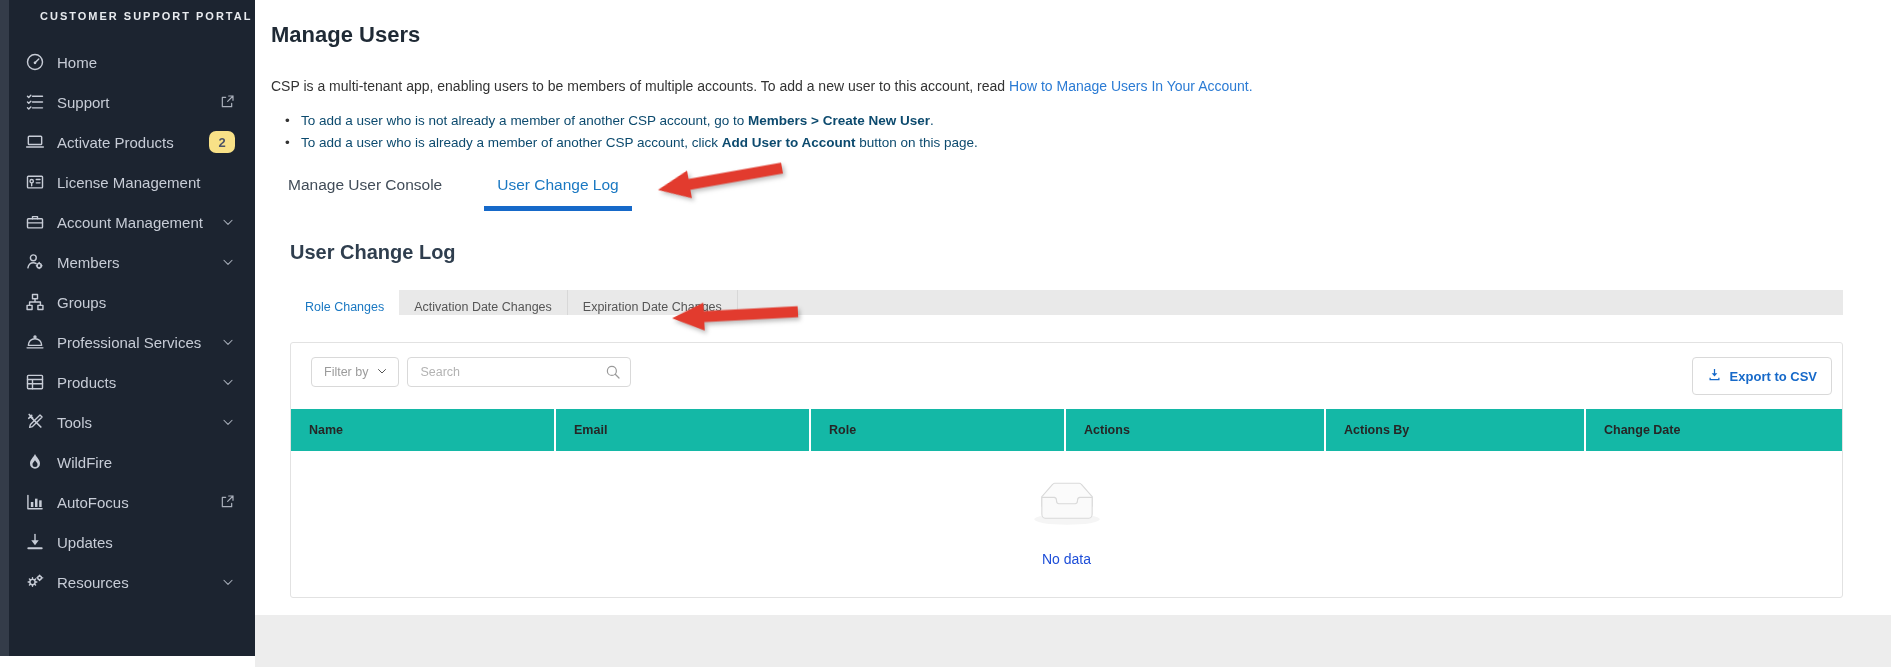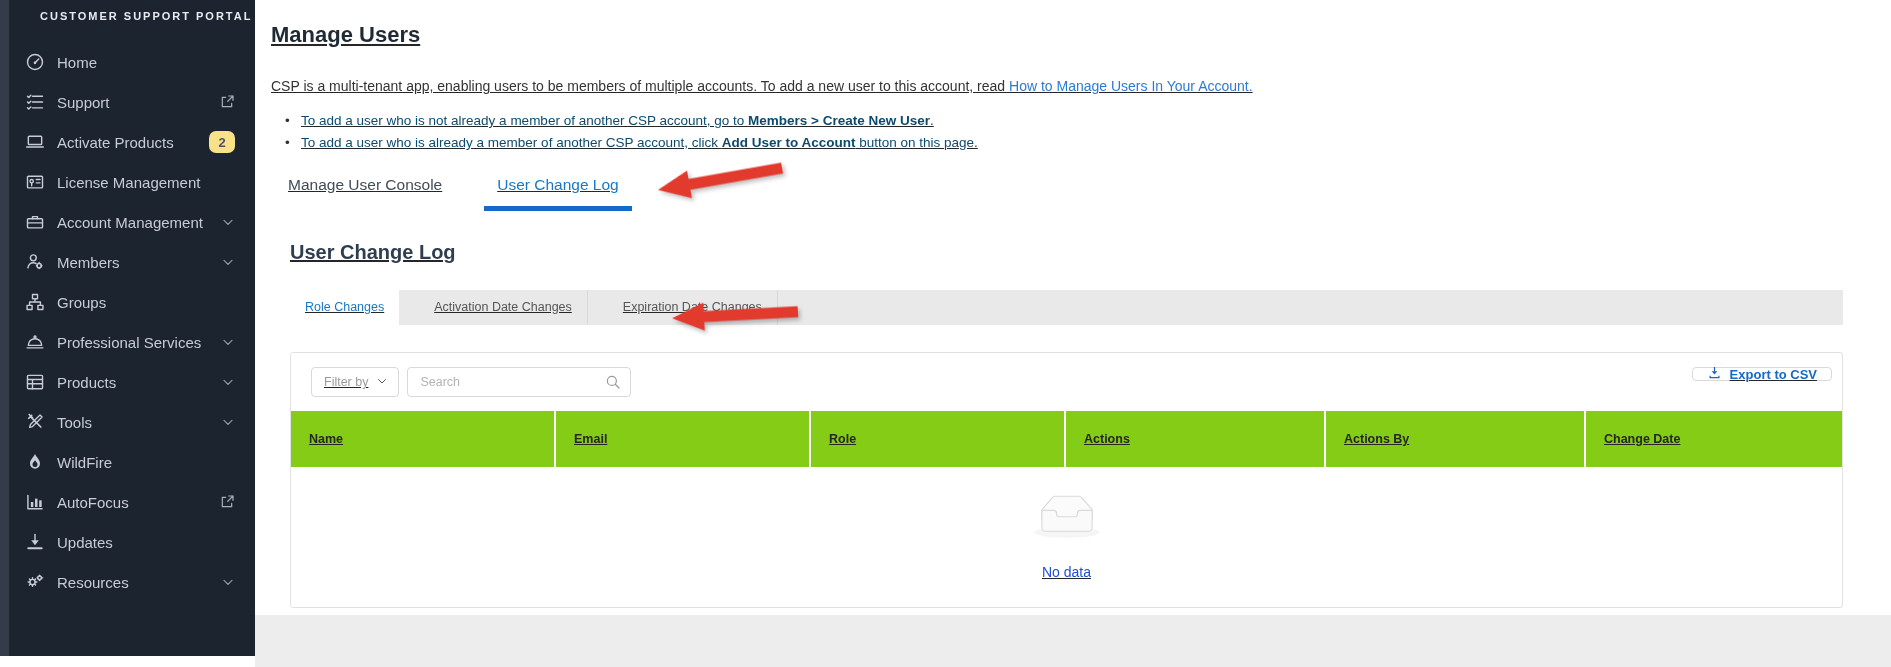--- a/index.html
+++ b/index.html
@@ -41,36 +41,36 @@
   .badge {
     margin-left:auto;
     background:#f8e187; color:#4d5466;
     font-size:13px; font-weight:bold;
     min-width:26px; height:22px; border-radius:7px;
     display:flex; align-items:center; justify-content:center;
     padding:0 7px;
   }
 
   
-  .main { flex:1 1 auto; position:relative; background:#ffffff; padding-left:16px;text-decoration:underline; }
+  .main { flex:1 1 auto; position:relative; background:#ffffff; padding-left:16px; }
   .page-title { margin-top:22px; font-size:22px; font-weight:bold; color:#1f2a35; }
   .intro { margin-top:30px; font-size:14px; color:#333; }
   .intro a { color:#2b7bd4; text-decoration:none; }
   .bullets { margin:16px 0 0 14px; list-style:none; font-size:13.5px; color:#0c4a6e; }
   .bullets li { line-height:22px; position:relative; padding-left:16px; }
   .bullets li::before { content:"•"; position:absolute; left:0; color:#333; }
   .bullets b { font-weight:bold; }
 
   .tabs-row { display:flex; gap:29px; margin-top:22px; margin-left:4px; }
   .tab { font-size:15.5px; padding:0 13px 12px 13px; border-bottom:5px solid transparent; color:#414c58; cursor:pointer; }
   .tab.active { color:#1a78c2; border-bottom-color:#1669c9; }
 
   .section-title { margin:30px 0 0 19px; font-size:20px; font-weight:bold; color:#2f3e4e; }
 
-  .subtabs { margin:26px 0 0 19px; width:1553px; height:35px; background:#e9e9e9; display:flex;gap:20px; }
+  .subtabs { margin:26px 0 0 19px; width:1553px; height:25px; background:#e9e9e9; display:flex; }
   .subtab { font-size:12.5px; color:#555; line-height:35px; padding:0 15px; cursor:pointer; border-right:1px solid #d8d8d8; }
   .subtab.active { background:#ffffff; color:#1a78c2; border-right:none; }
 
   .card {
     margin:27px 0 0 19px; width:1553px; height:256px;
     background:#ffffff; border:1px solid #e2e2e2; border-radius:3px;
     display:flex; flex-direction:column;
   }
   .toolbar { display:flex; align-items:flex-start; padding:14px 10px 14px 20px; }
   .filter-btn {
@@ -82,28 +82,28 @@
   .search-wrap { position:relative; margin-left:8px; }
   .search-input {
     width:224px; height:30px; border:1px solid #d9d9d9; border-radius:4px;
     font-size:12.5px; padding:0 32px 0 12px; color:#555; outline:none;
     font-family:"Liberation Sans", sans-serif;
   }
   .search-input::placeholder { color:#b3b3b3; }
   .search-icon { position:absolute; right:9px; top:6px; }
   .search-icon svg { stroke:#9a9a9a; fill:none; stroke-width:1.6; stroke-linecap:round; }
   .export-btn {
-    margin-left:auto; height:14px; background:#fff;
+    margin-left:auto; height:38px; background:#fff;
     border:1px solid #d9d9d9; border-radius:4px;
     color:#1669c9; font-size:13px; font-weight:bold;
     display:flex; align-items:center; gap:8px; padding:0 14px; cursor:pointer;
   }
   .export-btn svg { fill:#1669c9; }
 
-  .thead { display:flex; height:56px; background:#84cc16; }
+  .thead { display:flex; height:42px; background:#14b8a6; }
   .th {
     display:flex; align-items:center; padding-left:18px;
     font-size:12.5px; font-weight:bold; color:#262626;
     border-right:2px solid #ffffff;
   }
   .th:last-child { border-right:none; }
   .th.c0{width:265px;} .th.c1{width:255px;} .th.c2{width:255px;}
   .th.c3{width:260px;} .th.c4{width:260px;} .th.c5{flex:1;}
 
   .empty { flex:1; display:flex; flex-direction:column; align-items:center; justify-content:center; }

